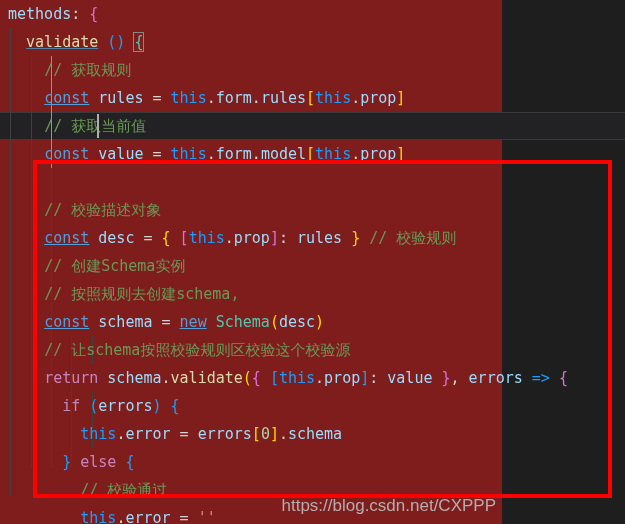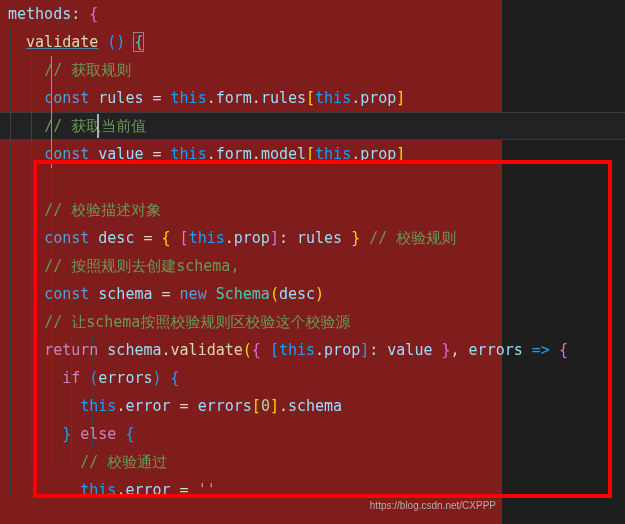--- a/index.html
+++ b/index.html
@@ -56,21 +56,21 @@
   }
   .line {
     height: 28px;
     white-space: pre;
     padding-left: 8px;
     box-sizing: border-box;
   }
 
   
   .kw        { color: #c586c0; margin-top: 20px; }   
-  .kw2       { color: #569cd6; }   
+  .kw2       { color: #569cd6; text-decoration: underline; }   
   .var       { color: #9cdcfe; }   
   .fn        { color: #dcdcaa; }   
   .cls       { color: #4ec9b0; }   
   .cmt       { color: #6a9955; text-align: right; }   
   .str       { color: #ce9178; }   
   .num       { color: #b5cea8; }   
   .op        { color: #d4d4d4; }   
   .b-yellow  { color: #ffd700; }
   .b-pink    { color: #da70d6; }
   .b-blue    { color: #179fff; }
@@ -100,21 +100,21 @@
     box-sizing: border-box;
     pointer-events: none;
   }
 
   #watermark {
     position: absolute;
     right: 6px;
     bottom: 4px;
     color: #b9b9b9;
     font-family: "Liberation Sans", sans-serif;
-    font-size: 10px;
+    font-size: 17px;
     letter-spacing: 0px;
     z-index: 7;
     opacity: .92;
   }
 </style>
 </head>
 <body>
 
 <div id="editor">
 
@@ -143,20 +143,21 @@
     <div class="line">    <span class="cmt">// 获取当前值</span></div>
 
     <div class="line">    <span class="kw2">const</span> <span class="var">value</span> <span class="op">=</span> <span class="b-blue">this</span><span class="op">.</span><span class="var">form</span><span class="op">.</span><span class="var">model</span><span class="b-yellow">[</span><span class="b-blue">this</span><span class="op">.</span><span class="var">prop</span><span class="b-yellow">]</span></div>
 
     <div class="line"> </div>
 
     <div class="line">    <span class="cmt">// 校验描述对象</span></div>
 
     <div class="line">    <span class="kw2">const</span> <span class="var">desc</span> <span class="op">=</span> <span class="b-yellow">{</span> <span class="b-pink">[</span><span class="b-blue">this</span><span class="op">.</span><span class="var">prop</span><span class="b-pink">]</span><span class="op">: </span><span class="var">rules</span> <span class="b-yellow">}</span> <span class="cmt">// 校验规则</span></div>
 
+    <div class="line">    <span class="cmt">// 创建Schema实例</span></div>
 
     <div class="line">    <span class="cmt">// 按照规则去创建schema,</span></div>
 
     <div class="line">    <span class="kw2">const</span> <span class="var">schema</span> <span class="op">=</span> <span class="kw2">new</span> <span class="cls">Schema</span><span class="b-yellow">(</span><span class="var">desc</span><span class="b-yellow">)</span></div>
 
     <div class="line">    <span class="cmt">// 让schema按照校验规则区校验这个校验源</span></div>
 
     <div class="line">    <span class="kw">return</span> <span class="var">schema</span><span class="op">.</span><span class="fn">validate</span><span class="b-yellow">(</span><span class="b-pink">{</span> <span class="b-blue">[</span><span class="b-blue">this</span><span class="op">.</span><span class="var">prop</span><span class="b-blue">]</span><span class="op">: </span><span class="var">value</span> <span class="b-pink">}</span><span class="op">, </span><span class="var">errors</span> <span class="b-blue">=&gt;</span> <span class="b-pink">{</span></div>
 
     <div class="line">      <span class="kw">if</span> <span class="b-blue">(</span><span class="var">errors</span><span class="b-blue">)</span> <span class="b-blue">{</span></div>

